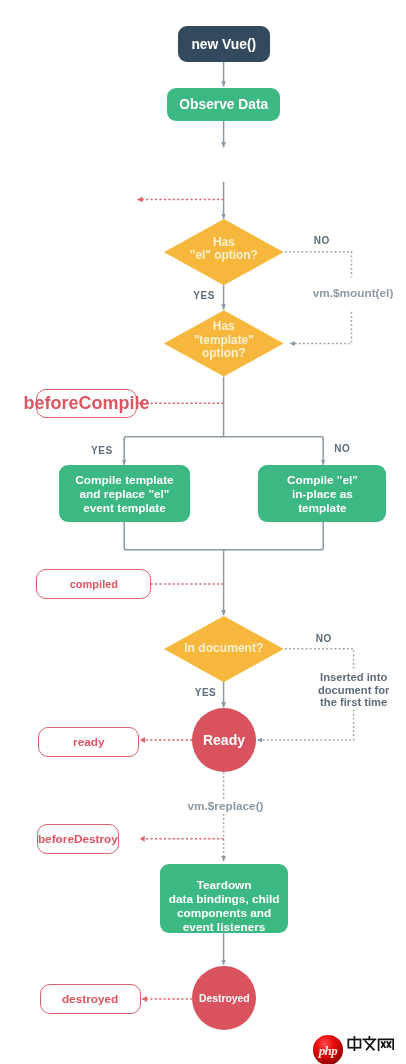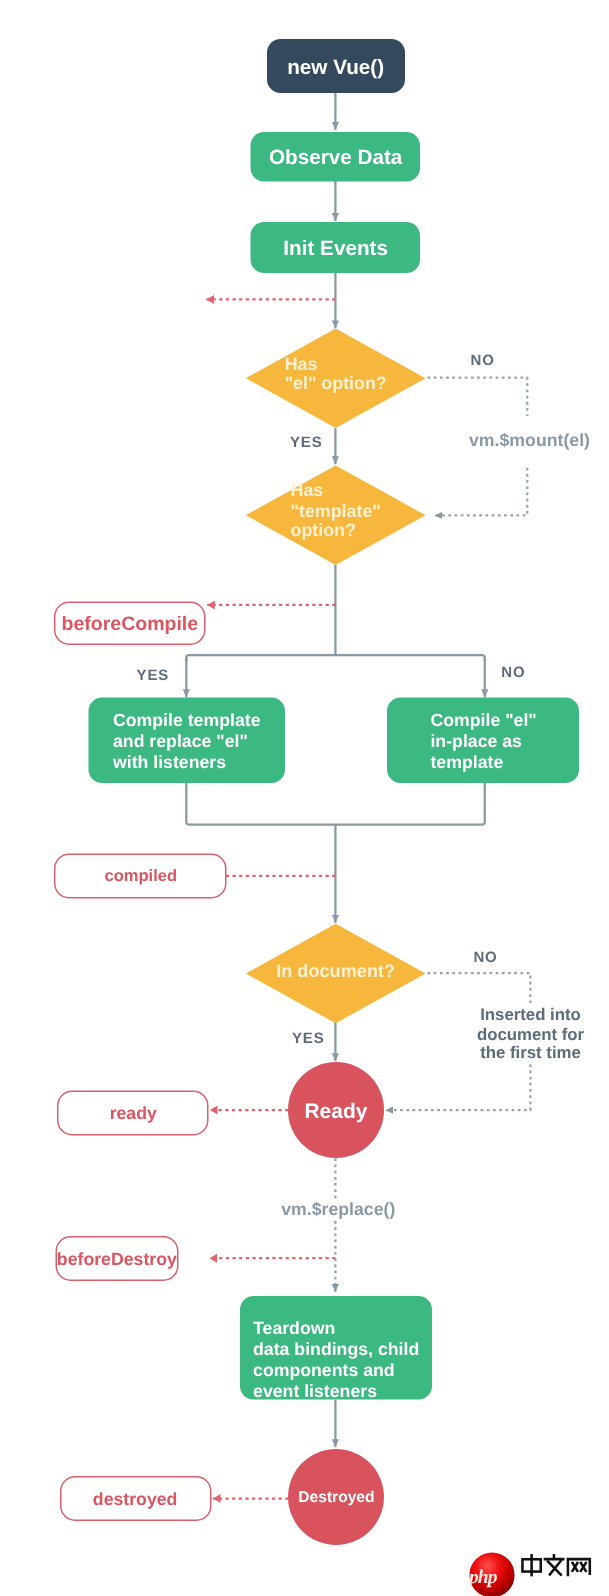--- a/index.html
+++ b/index.html
@@ -4,21 +4,21 @@
 <title>Vue instance lifecycle</title>
 <style>
   html,body{margin:0;padding:0;background:#ffffff;}
   body{width:406px;height:1064px;overflow:hidden;
        font-family:"Liberation Sans",sans-serif;
        -webkit-font-smoothing:antialiased;}
   #stage{position:relative;width:406px;height:1064px;background:#ffffff;}
   #wires{position:absolute;left:0;top:0;width:406px;height:1064px;pointer-events:none;}
 
   .node{position:absolute;box-sizing:border-box;display:flex;
-        align-items:center;justify-content:center;text-align:left;}
+        align-items:center;justify-content:center;text-align:center;}
   .node span{display:block;}
 
   
   .box{border-radius:9px;color:#ffffff;font-weight:bold;line-height:1.18;}
   .box.dark{background:#35495e;}
   .box.green{background:#3cb882;}
 
   
   .diamond{color:#fdf1d0;font-weight:bold;line-height:13.4px;}
   .diamond > span:last-child{transform:translateY(-2.6px);}
@@ -108,23 +108,20 @@
   </svg>
 
   <div class="node box dark" style="left:178px;top:26px;width:91.5px;height:36px;font-size:13.8px;padding-top:2.4px;">
     <span>new Vue()</span>
   </div>
 
   <div class="node box green" style="left:167.4px;top:87.6px;width:112.8px;height:33px;font-size:13.8px;padding-top:2.6px;">
     <span>Observe Data</span>
   </div>
 
-  <div class="node box green" style="left:167.4px;top:148.4px;width:112.8px;height:33.4px;font-size:13.8px;padding-top:2.6px;">
-    <span>Init Events</span>
-  </div>
 
   <div class="node diamond" style="left:163.9px;top:219px;width:119.8px;height:66.3px;font-size:11.9px;">
     <span class="dshape"></span>
     <span>
       <span>Has</span>
       <span>"el" option?</span>
     </span>
   </div>
 
   <div class="node diamond" style="left:163.9px;top:310.3px;width:119.8px;height:66.3px;font-size:11.9px;">
@@ -138,21 +135,21 @@
 
   <div class="node diamond single" style="left:163.9px;top:615.9px;width:119.8px;height:66.3px;font-size:12.1px;">
     <span class="dshape"></span>
     <span>In document?</span>
   </div>
 
   <div class="node box green" style="left:59.1px;top:465px;width:130.8px;height:57.2px;font-size:11.8px;padding-top:3px;">
     <span>
       <span>Compile template</span>
       <span>and replace "el"</span>
-      <span>with listeners</span>
+      <span>event template</span>
     </span>
   </div>
 
   <div class="node box green" style="left:258.4px;top:465px;width:128px;height:57.2px;font-size:11.8px;padding-top:3px;">
     <span>
       <span>Compile "el"</span>
       <span>in-place as</span>
       <span>template</span>
     </span>
   </div>
@@ -168,21 +165,21 @@
   <div class="node box green" style="left:160.1px;top:864.3px;width:128px;height:69px;font-size:11.8px;padding-top:17px;">
     <span>
       <span>Teardown</span>
       <span>data bindings, child</span>
       <span>components and</span>
       <span>event listeners</span>
     </span>
   </div>
 
 
-  <div class="node hook" style="left:35.9px;top:388.7px;width:101.3px;height:29.5px;font-size:13px;margin-top:12px;">
+  <div class="node hook" style="left:35.9px;top:388.7px;width:101.3px;height:29.5px;font-size:18px;">
     <span>beforeCompile</span>
   </div>
 
   <div class="node hook" style="left:36.4px;top:568.9px;width:115px;height:30px;font-size:11px;">
     <span>compiled</span>
   </div>
 
   <div class="node hook" style="left:38.2px;top:727.2px;width:101.3px;height:29.8px;font-size:11.8px;">
     <span>ready</span>
   </div>
@@ -222,21 +219,21 @@
     <span>the first time</span></div>
 
   <div class="lbl muted" style="left:155.5px;top:799.2px;width:140px;font-size:11.8px;">
     <span>vm.$replace()</span></div>
 
   <div id="watermark" style="left:312.6px;top:1034.8px;width:83px;height:16px;">
     <span style="position:absolute;left:0;top:0.4px;width:30.6px;height:30px;
                  border-radius:50%;
                  background:radial-gradient(ellipse 70% 70% at 40% 30%,
                     #ff4f4f 0%, #ee1111 38%, #c20000 72%, #8d0000 100%);
-                 display:flex;align-items:center;
+                 display:flex;align-items:center;justify-content:center;
                  overflow:hidden;">
       <span style="color:#ffe9e4;font-size:13px;font-style:italic;font-weight:bold;
                    letter-spacing:-0.6px;line-height:13px;
                    font-family:'Liberation Serif',serif;">php</span>
       </span>
     <span style="position:absolute;left:34.3px;top:1.1px;" aria-hidden="false">
       <svg width="48.5" height="15" viewBox="0 0 48.5 15">
         <g fill="none" stroke="#111111" stroke-width="1.7" stroke-linecap="square" stroke-linejoin="miter">
           <rect x="1.3" y="3.5" width="12.2" height="8.2"></rect>
           <line x1="7.4" y1="0.9" x2="7.4" y2="14.3"></line>

